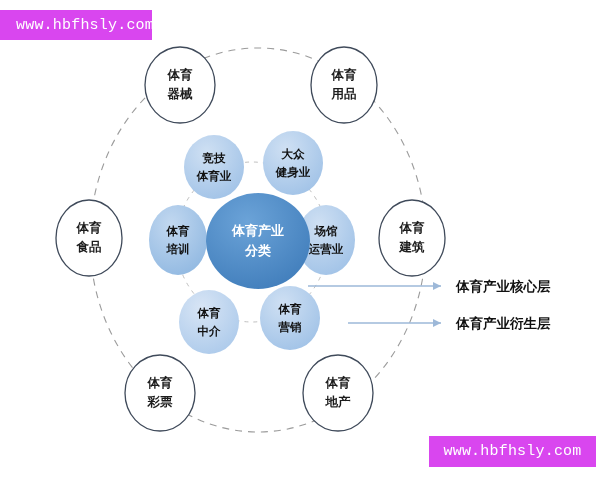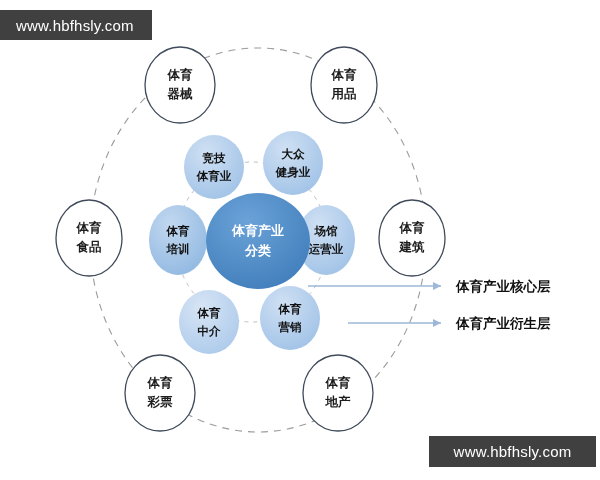--- a/index.html
+++ b/index.html
@@ -46,23 +46,23 @@
   }
   .arrow-label {
     font-size: 13.5px;
     font-weight: bold;
     fill: #111111;
     font-family: "Liberation Sans", "DejaVu Sans", sans-serif;
     dominant-baseline: middle;
   }
   .watermark {
     position: absolute;
-    background: #404040;
+    background: #d946ef;
     color: #ffffff;
-    font-family: Liberation Sans, sans-serif;
+    font-family: Liberation Mono, monospace;
     font-size: 15px;
     letter-spacing: 0.2px;
     display: flex;
     align-items: center;
     justify-content: center;
     white-space: nowrap;
   }
   #watermark-top {
     left: 0px;
     top: 10px;

